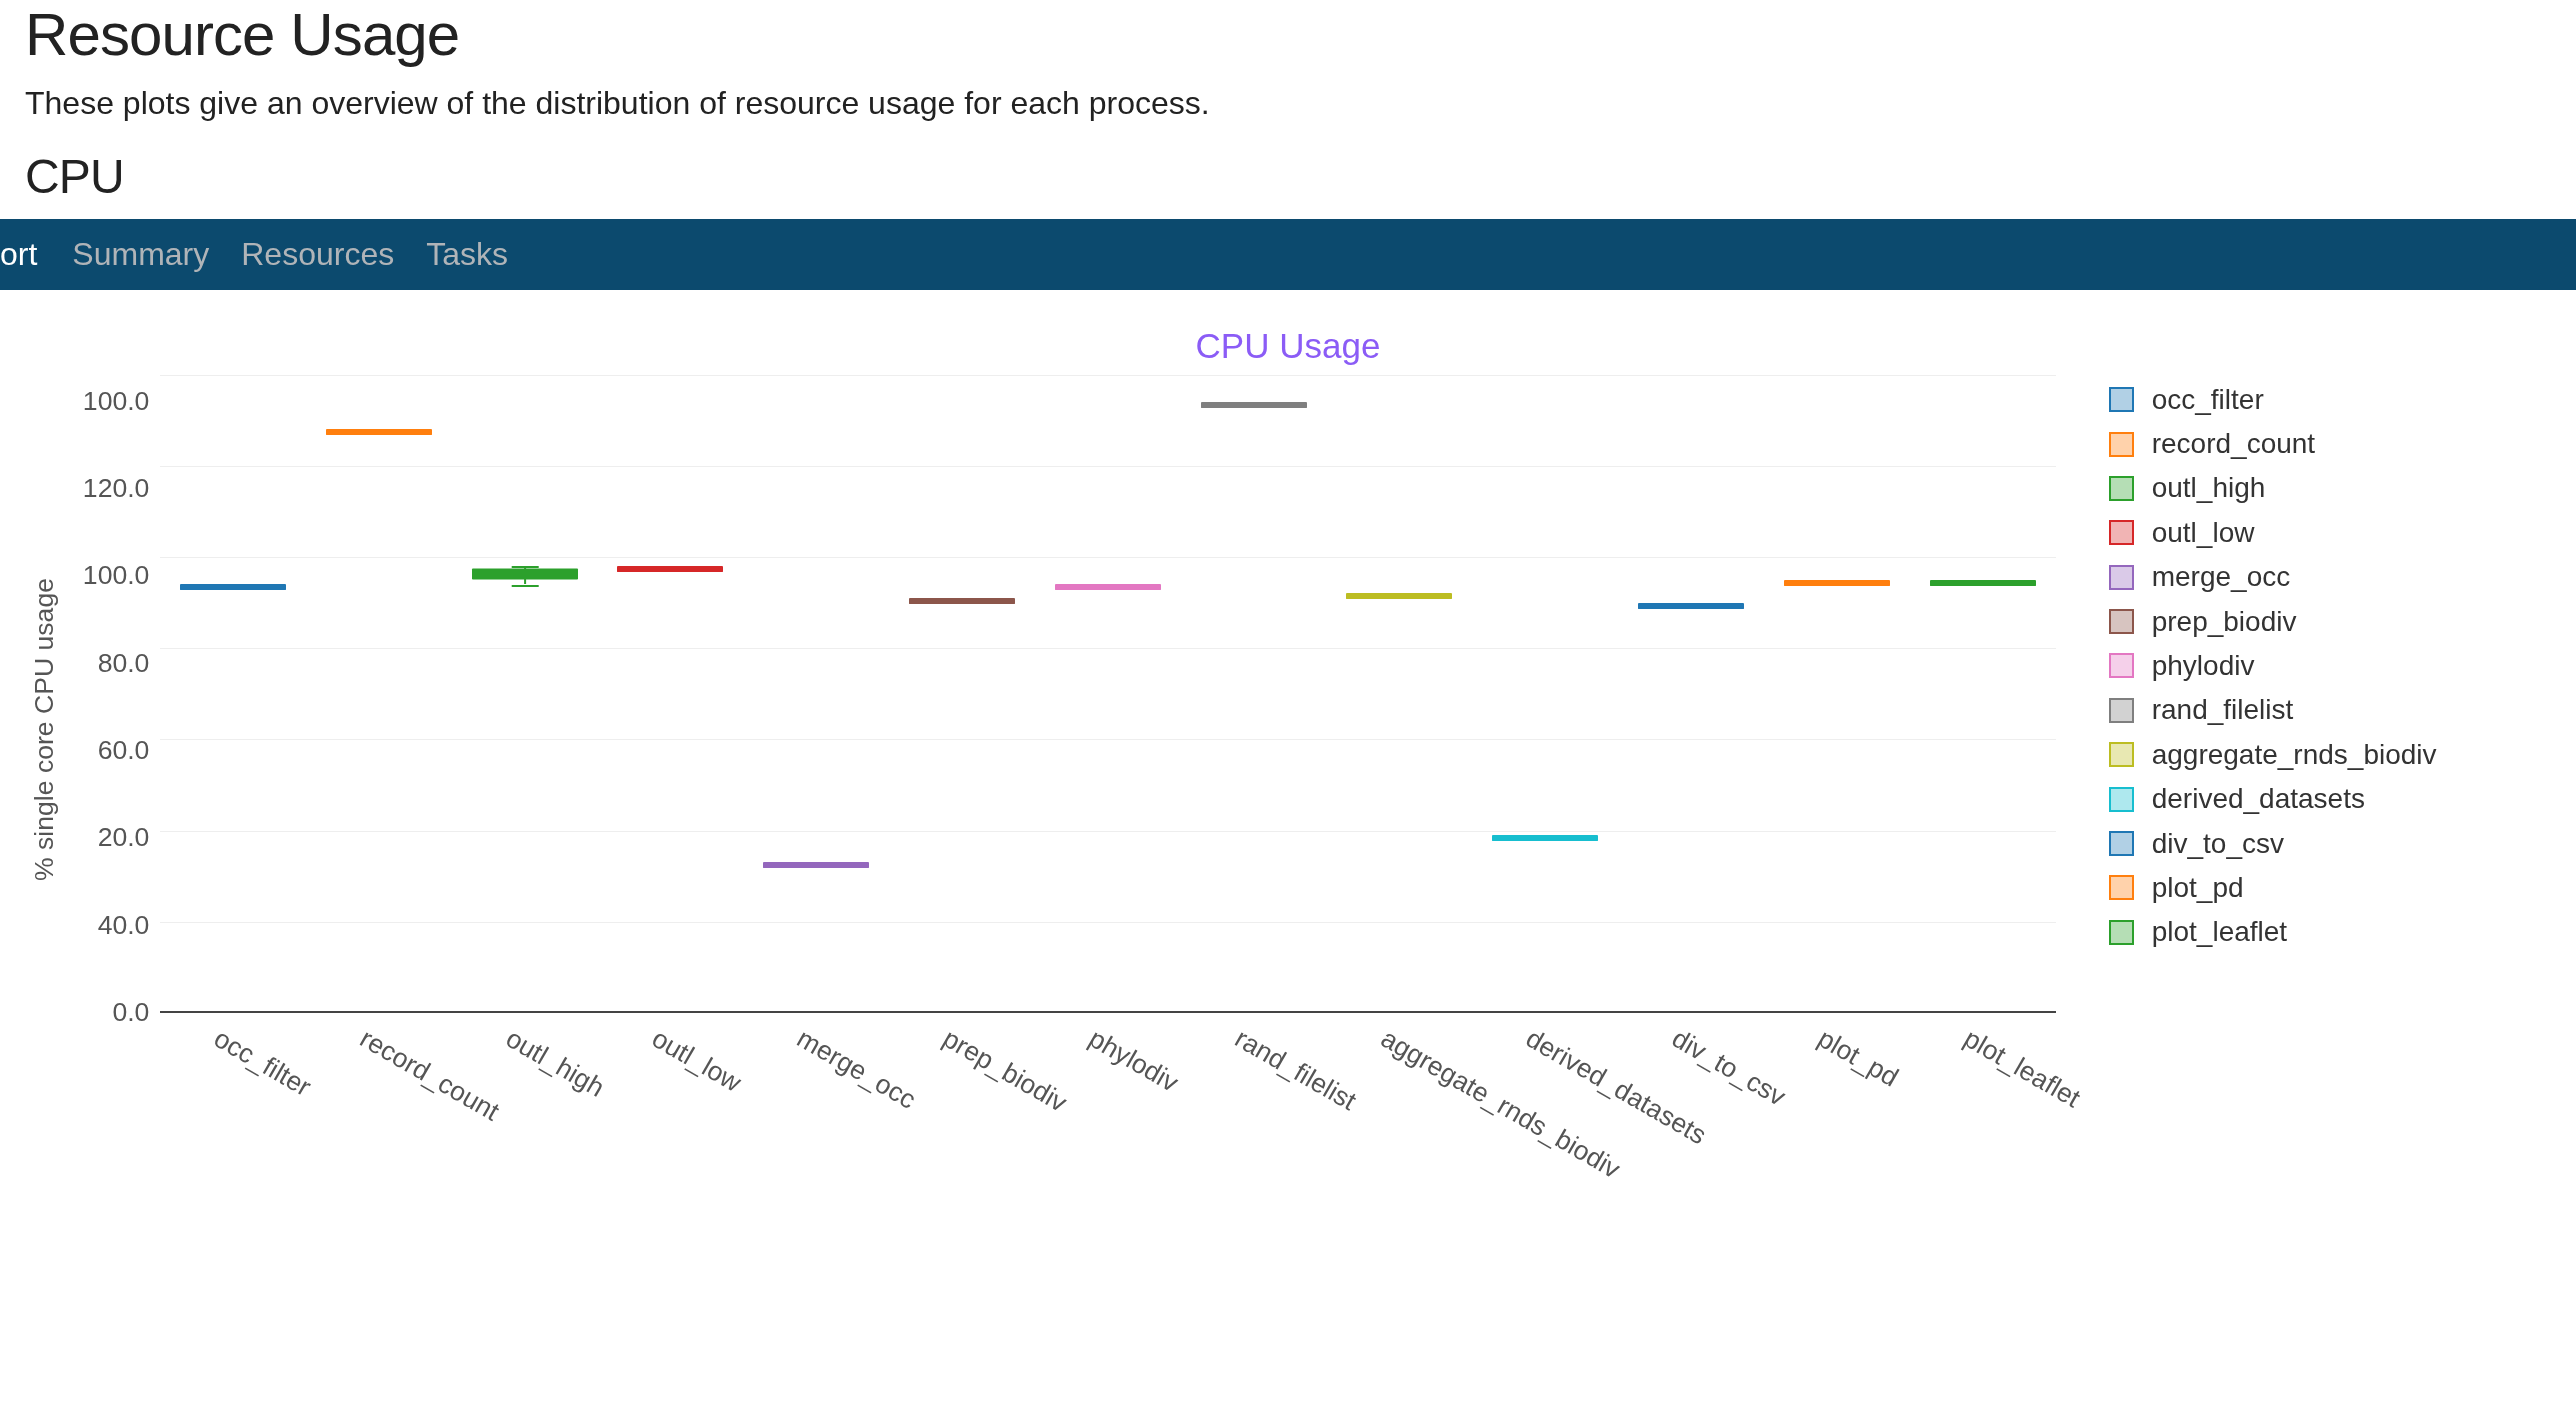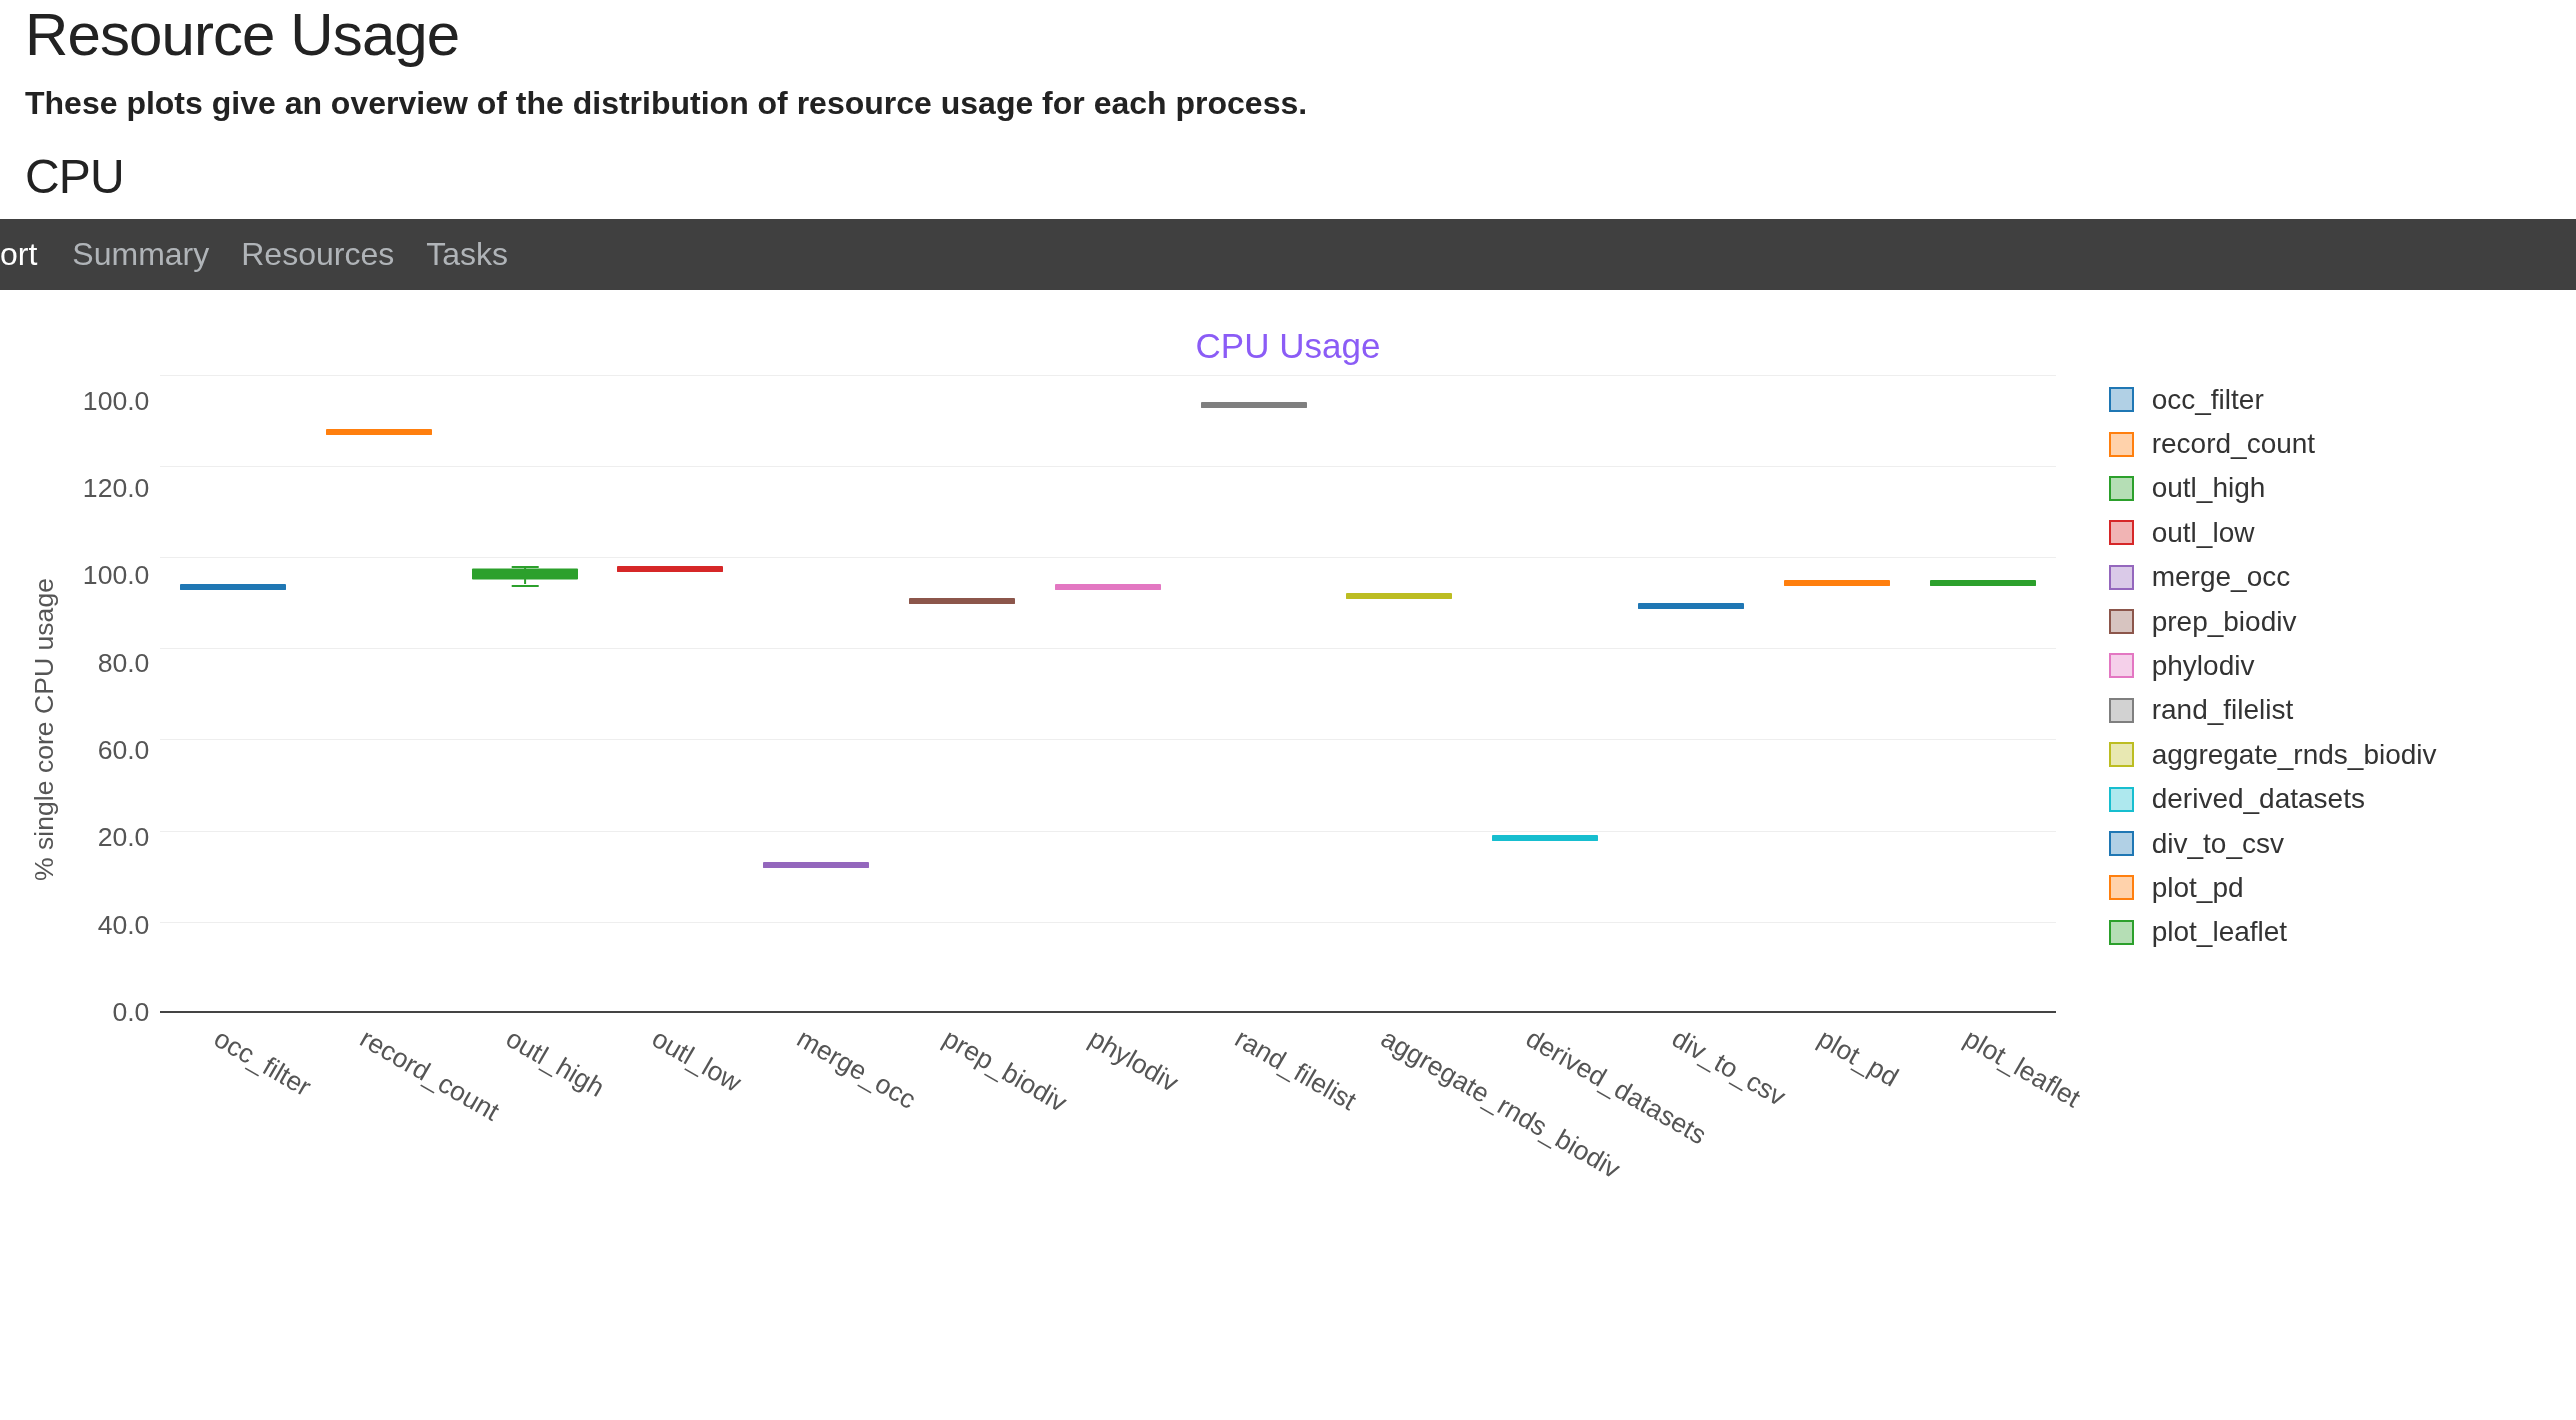--- a/index.html
+++ b/index.html
@@ -18,32 +18,32 @@
     padding: 0 43px 7px 25px;
   }
   h1.page-title {
     font-size: 60px;
     font-weight: 400;
     margin: 0 0 8.9px 0;
     letter-spacing: -0.9px;
   }
   .page-subtitle {
     font-size: 32px;
-    font-weight: 700;
+    font-weight: 400;
     margin: 16px 0 26.6px 0;
   }
   h2.section-title {
     font-size: 48px;
     font-weight: 400;
     margin: 26.6px 0 8.9px 0;
     letter-spacing: -0.9px;
   }
   .navbar {
     width: 100%;
-    background: #404040;
+    background: #0c4a6e;
     height: 71px;
     display: flex;
     align-items: center;
     padding-left: 0;
     font-size: 32px;
   }
   .navbar .brand-fragment {
     color: #fff;
     font-weight: 400;
     margin-right: 35px;

